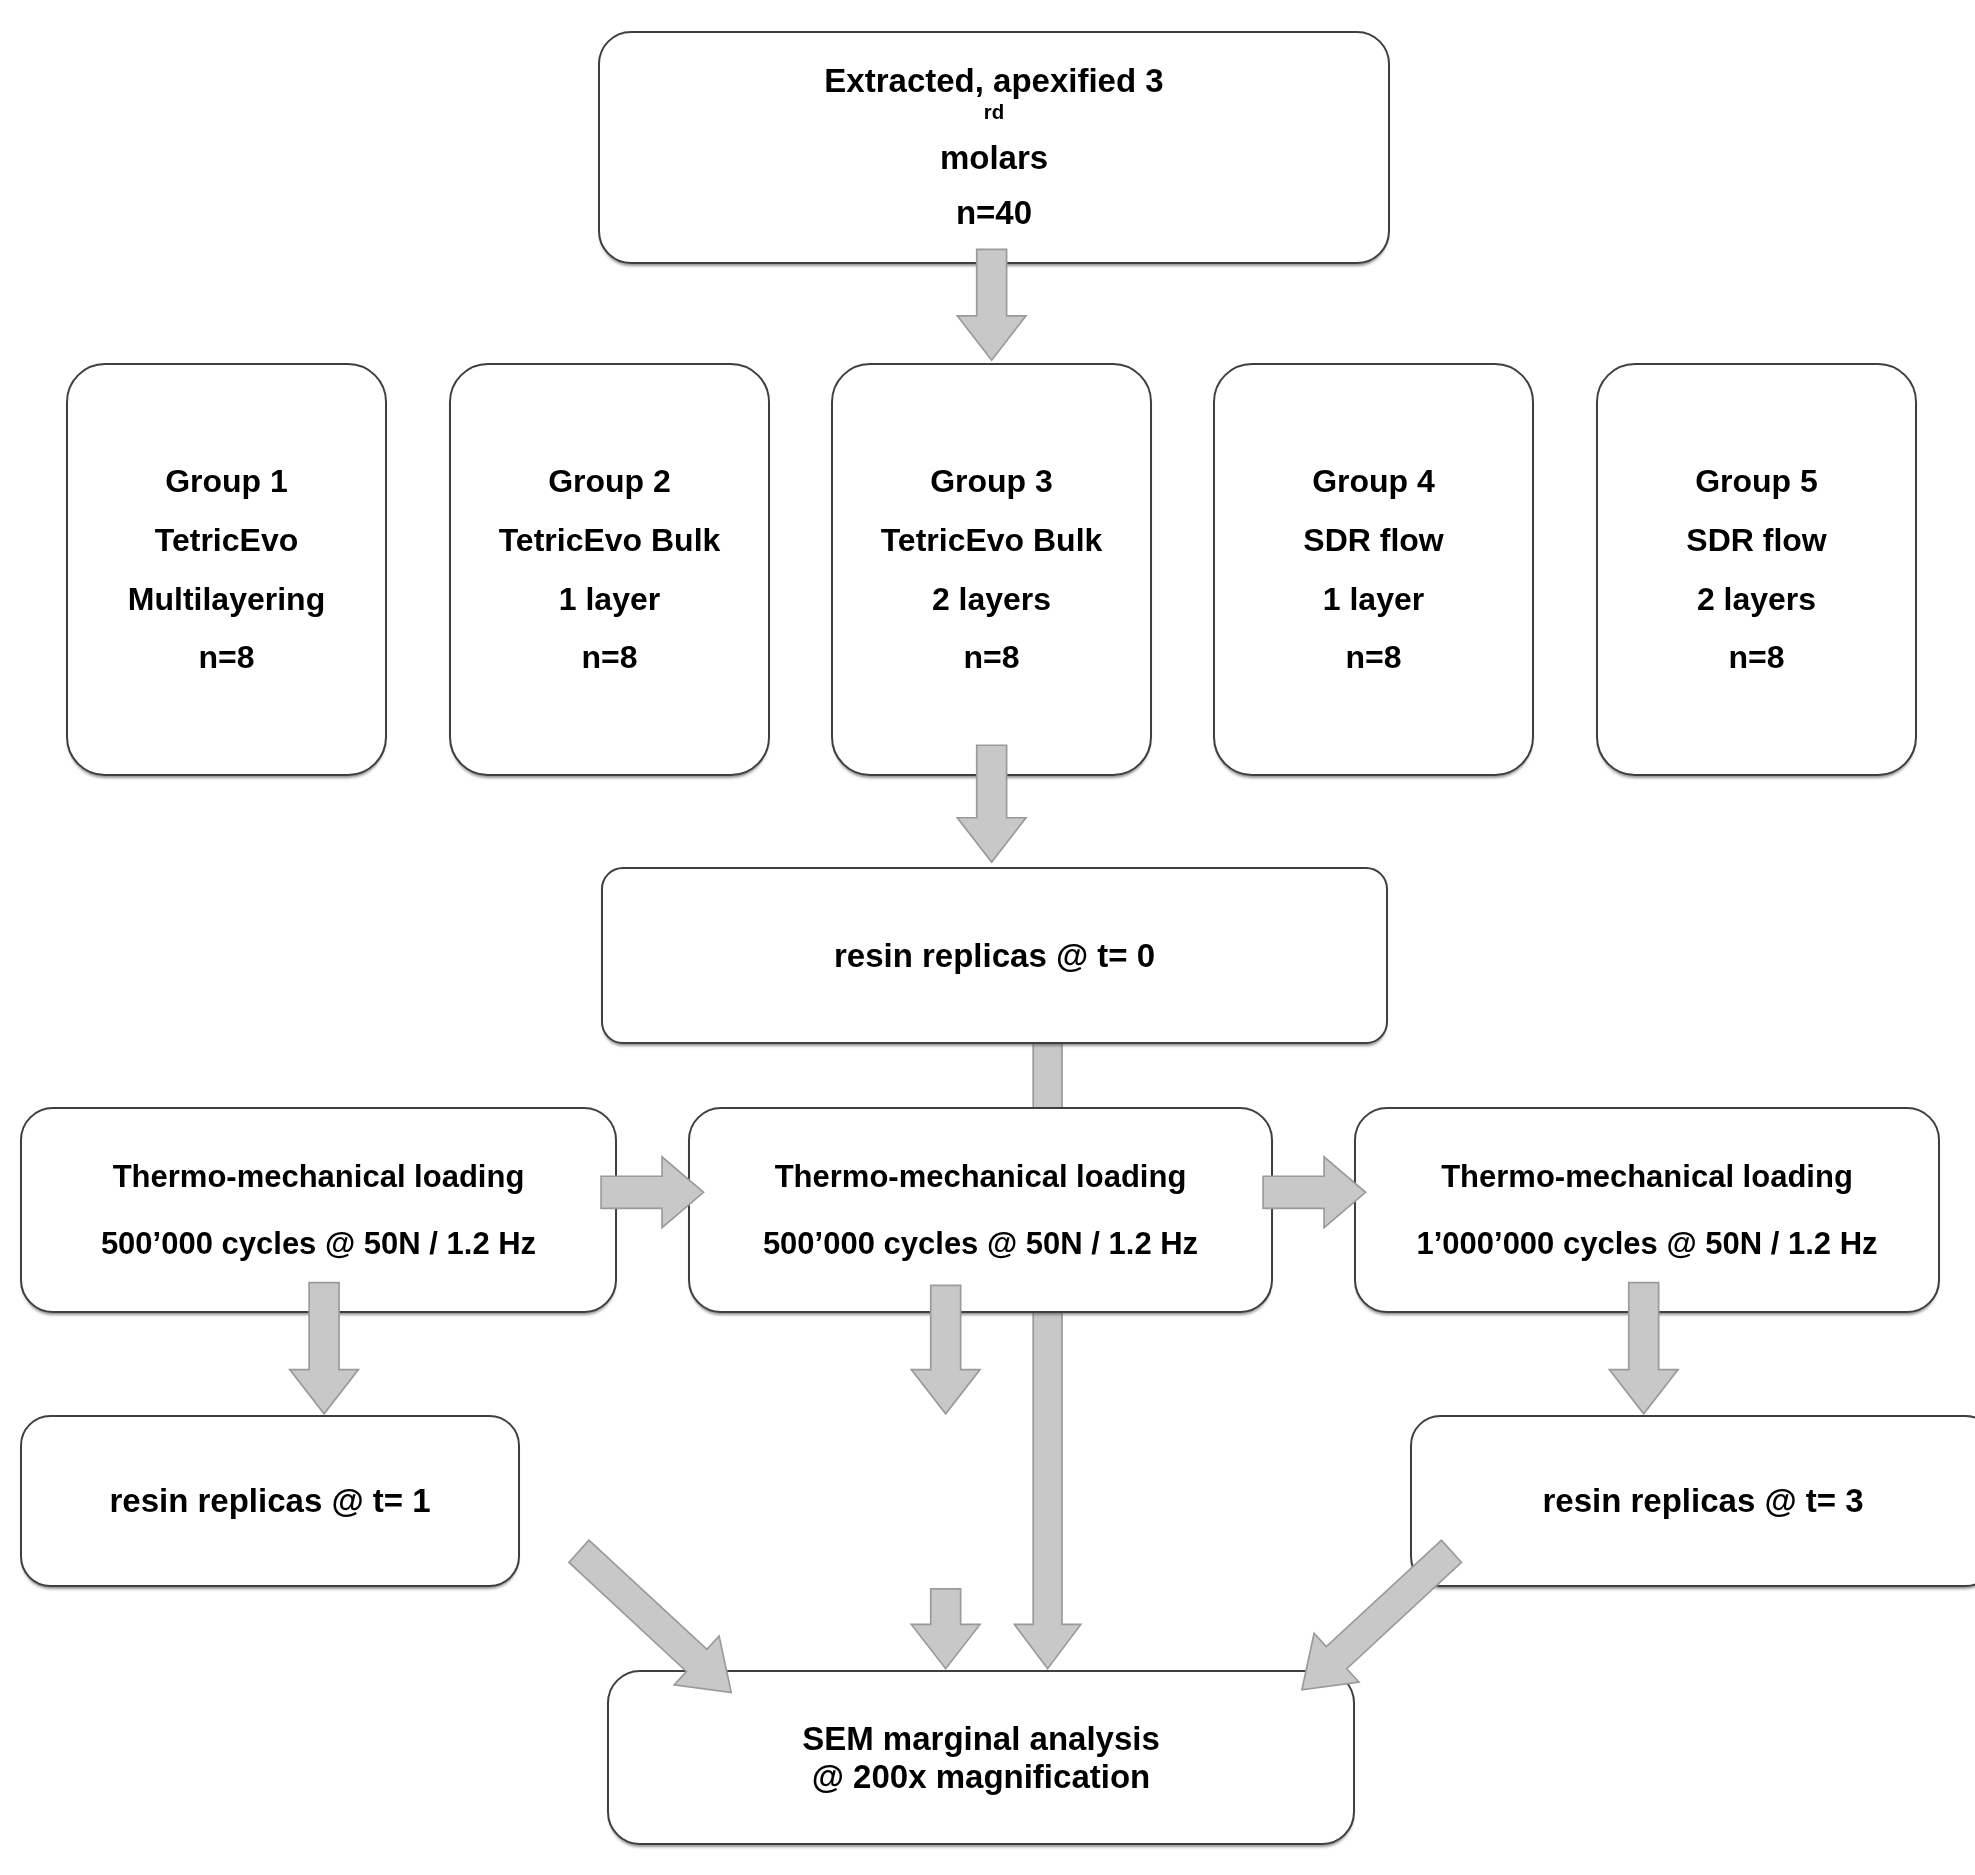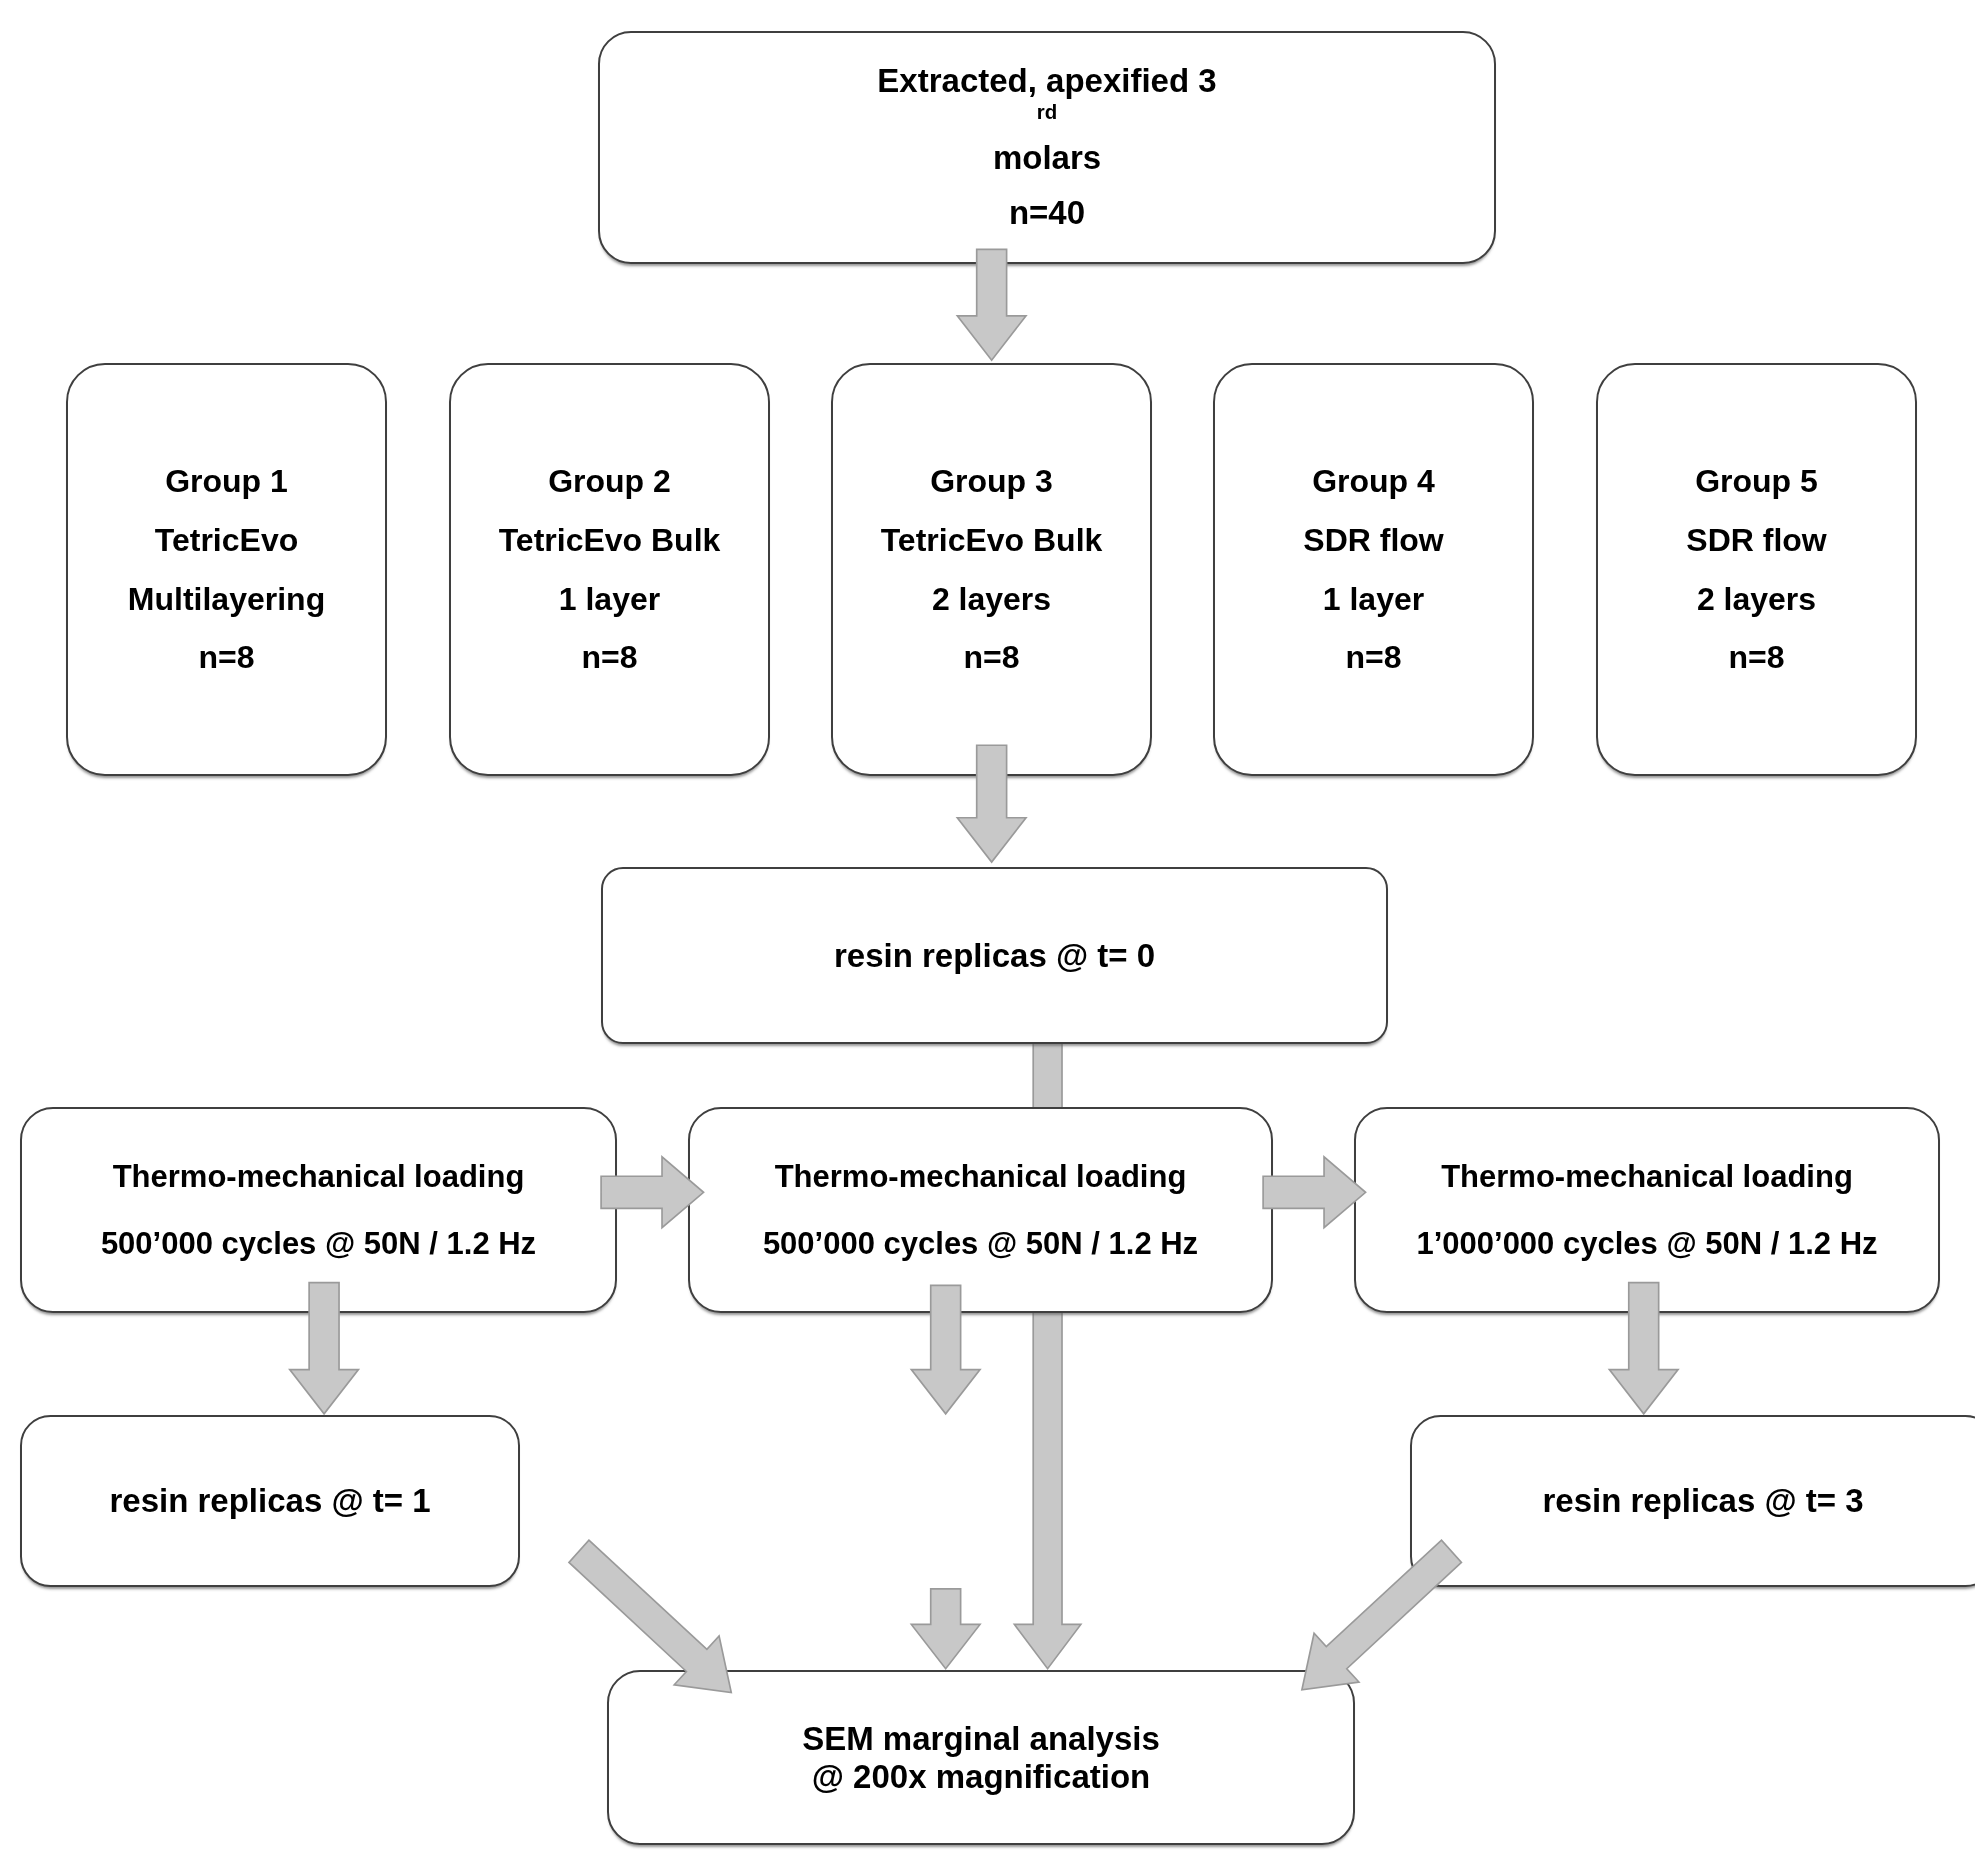--- a/index.html
+++ b/index.html
@@ -37,21 +37,21 @@
     align-items: center;
     justify-content: center;
     text-align: center;
     font-weight: bold;
     line-height: 1.15;
     box-shadow: 0 3.3px 2.8px -2.2px rgba(90,90,90,0.65);
   }
   .box span { display: block; }
 
   
-  #top-box { left: 598px; top: 30.5px; width: 898px; height: 233px; font-size: 33px; gap: 16.6px; }
+  #top-box { left: 598px; top: 30.5px; width: 792px; height: 233px; font-size: 33px; gap: 16.6px; }
   #top-box sup { font-size: 0.62em; vertical-align: super; }
 
   
   .group-box { top: 363px; width: 321px; height: 413px; font-size: 32px; gap: 22px; border-radius: 39px; }
   #group-box-1 { left: 66px; }
   #group-box-2 { left: 449px; }
   #group-box-3 { left: 831px; }
   #group-box-4 { left: 1213px; }
   #group-box-5 { left: 1596px; }
 

